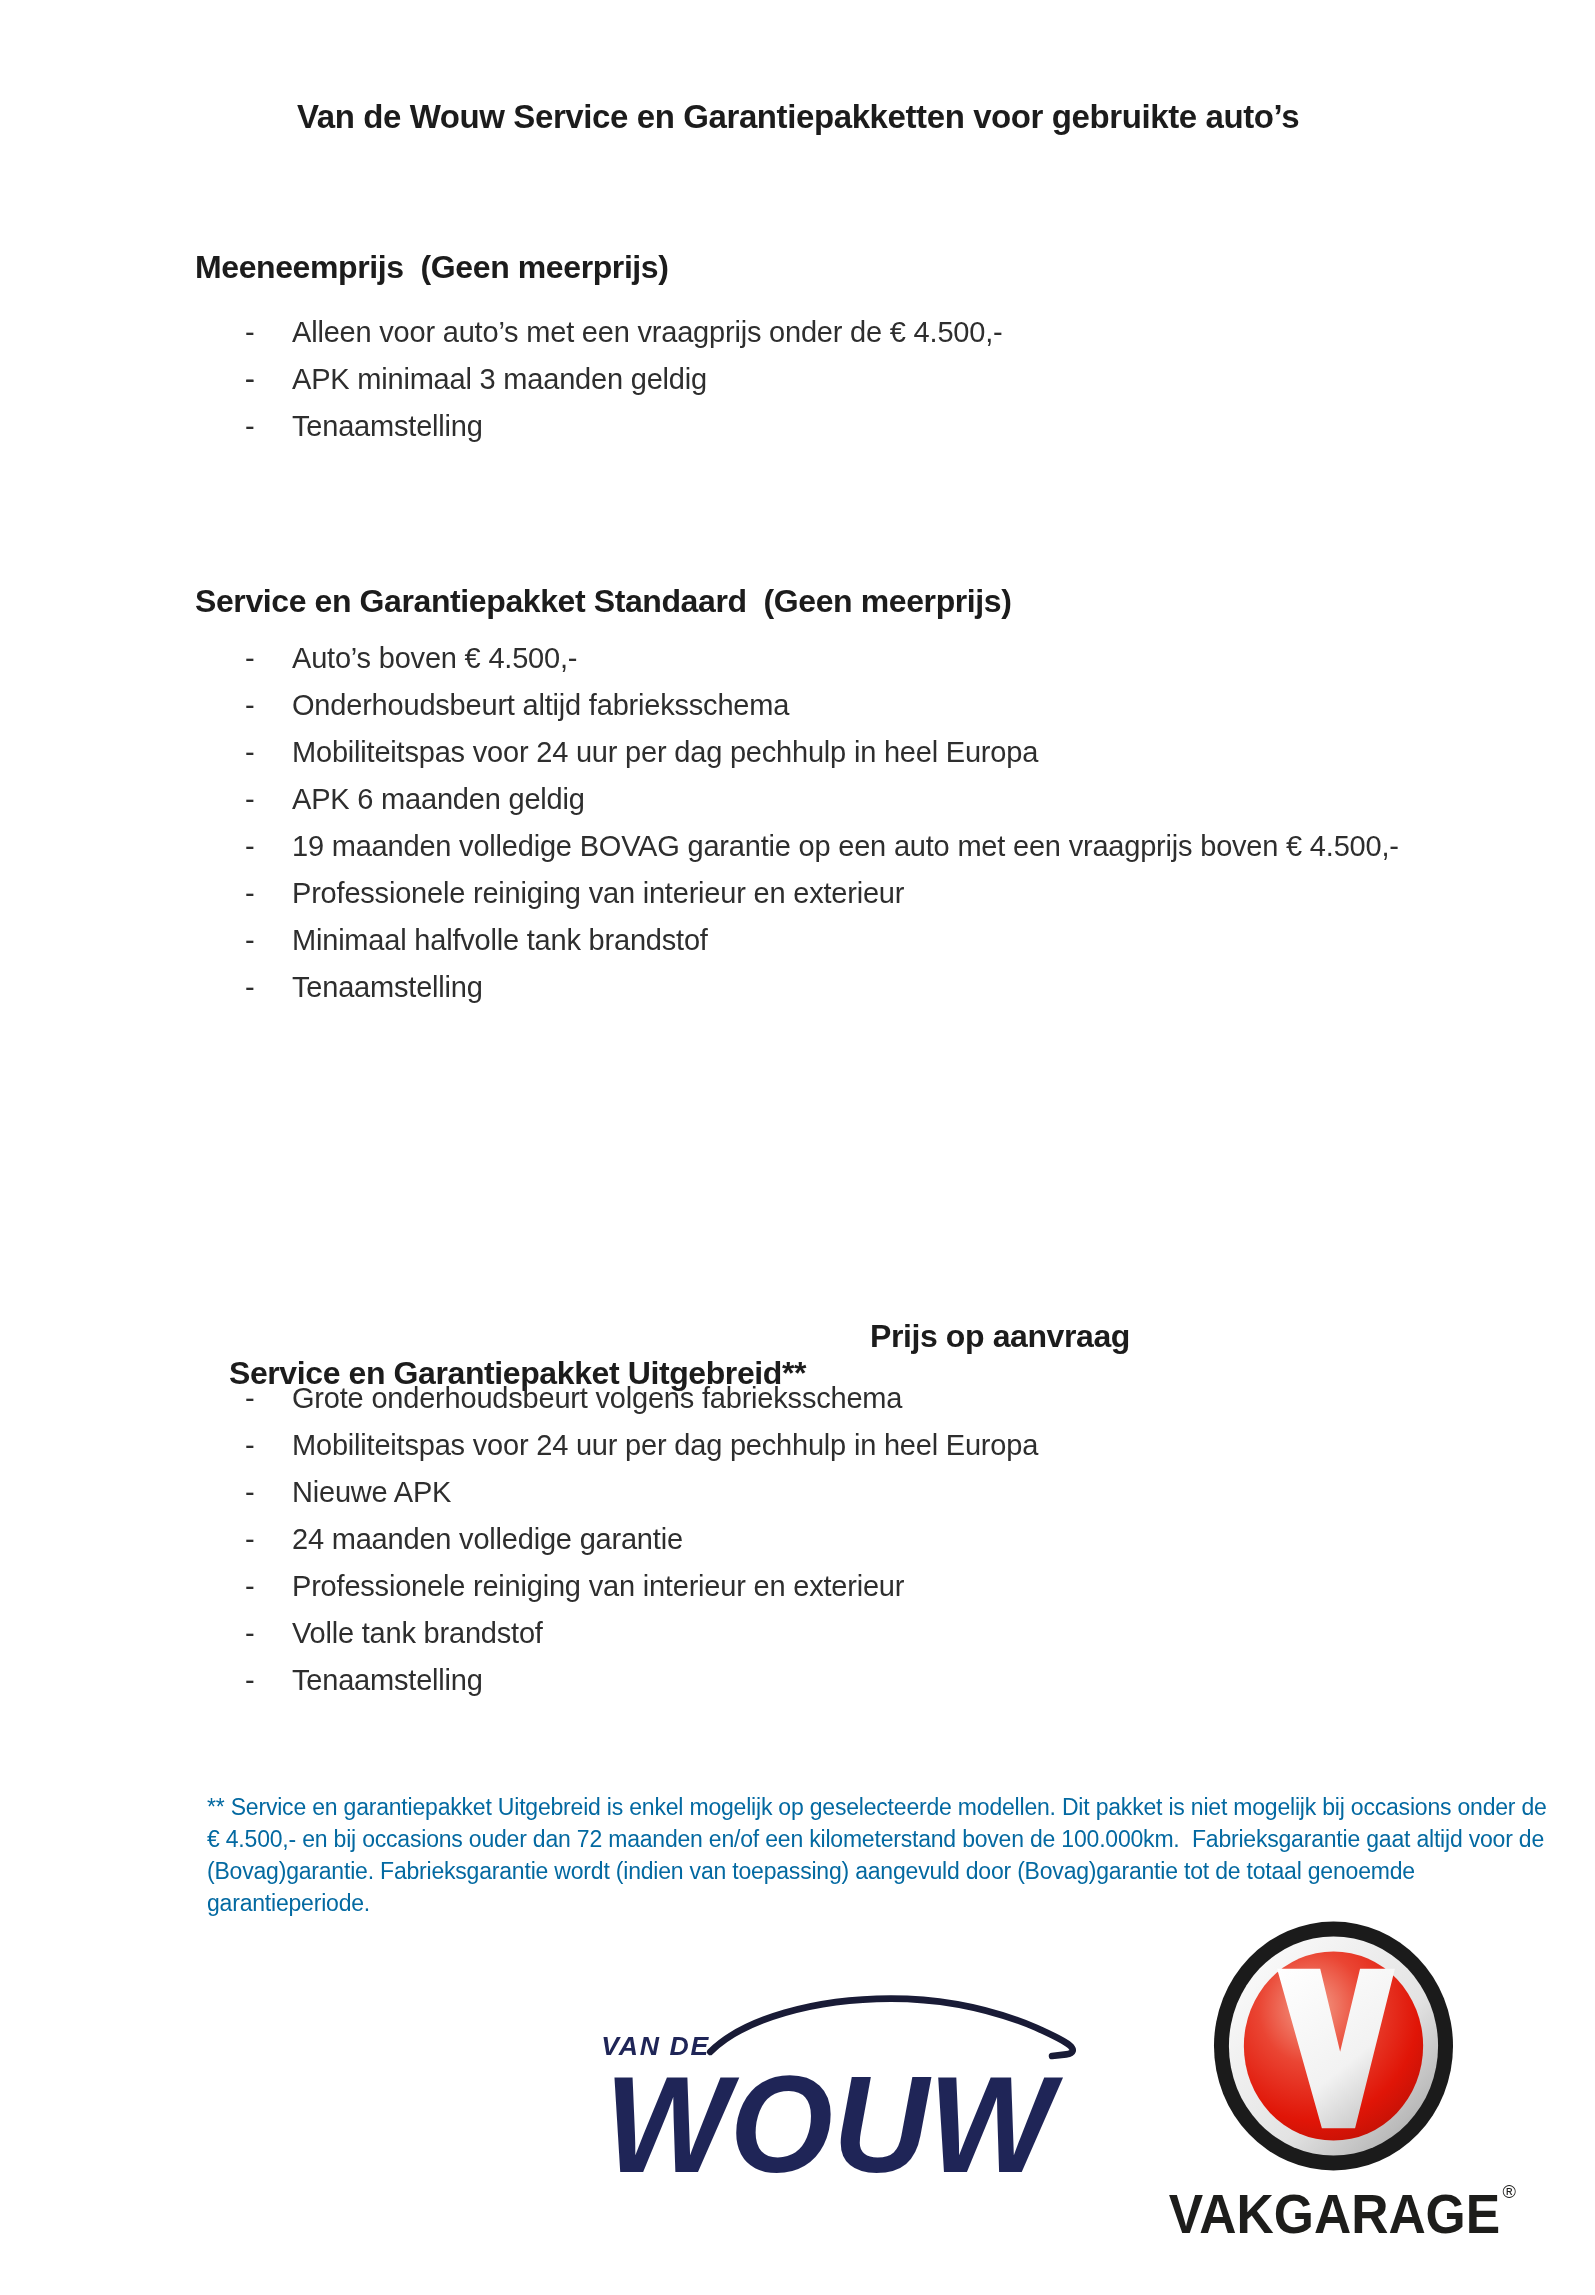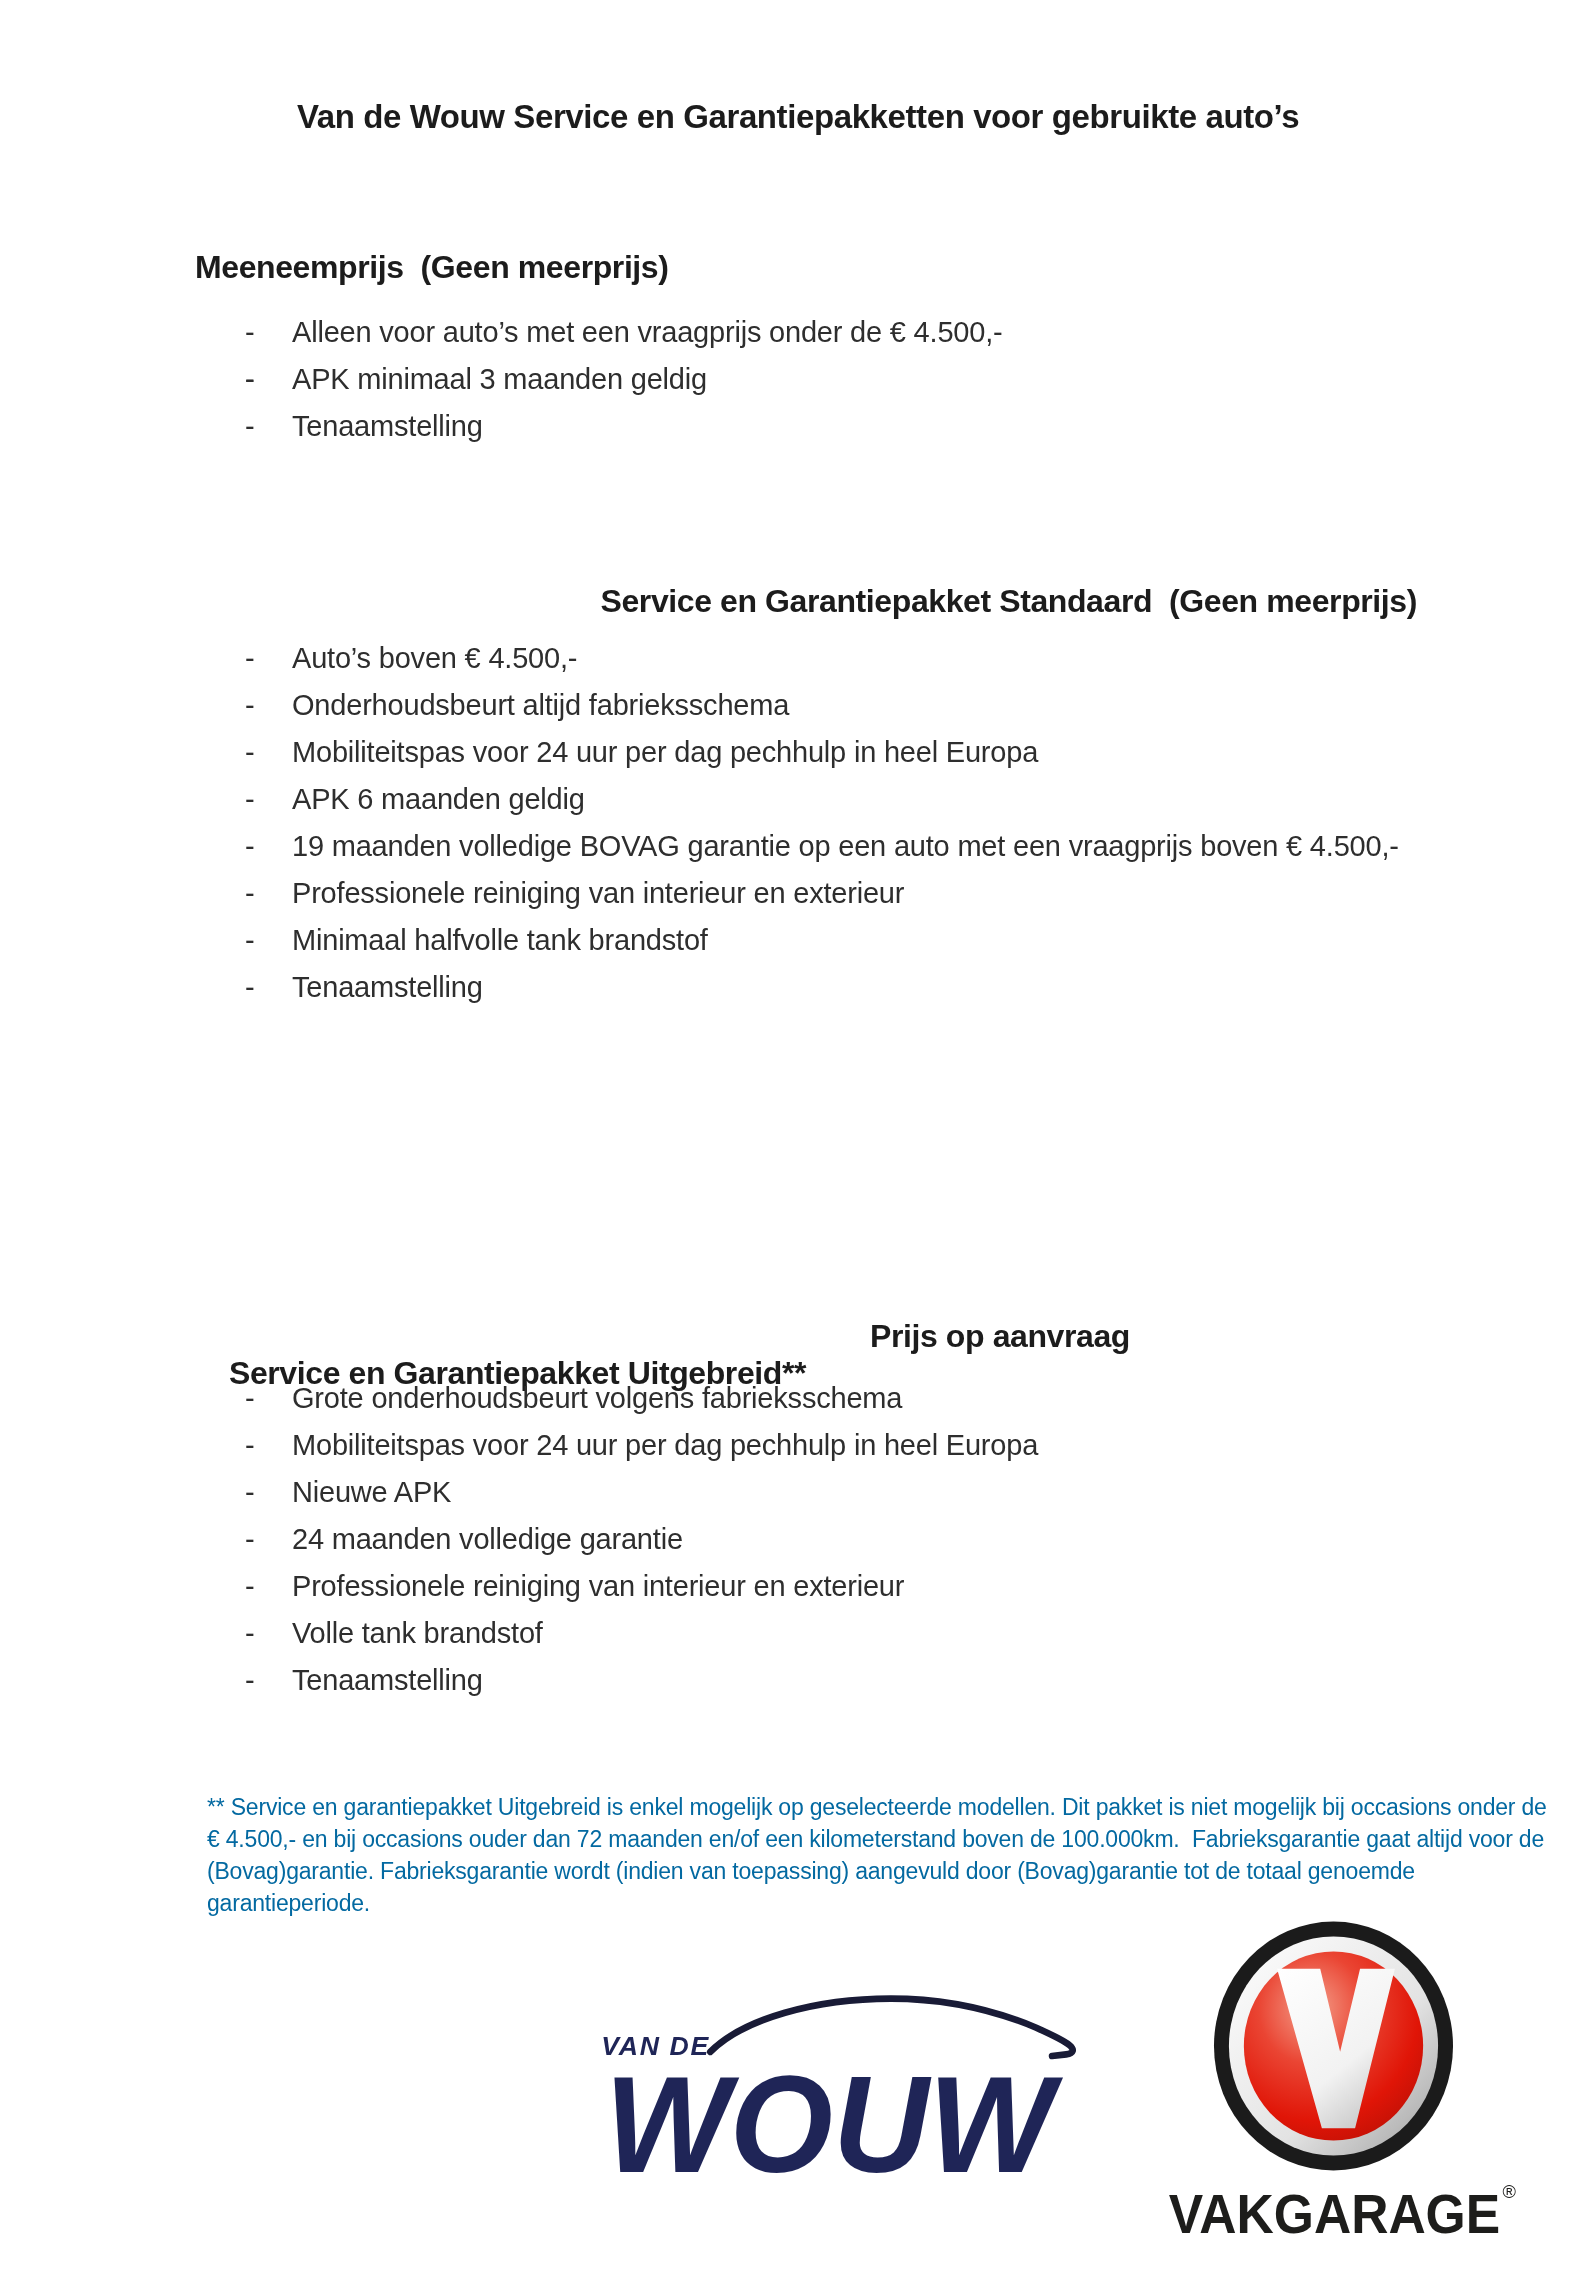--- a/index.html
+++ b/index.html
@@ -18,21 +18,21 @@
     letter-spacing:-0.4px;
     white-space:pre-wrap;
   }
   .heading {
     position:absolute; left:195px; width:1222px;
     font-size:32px; font-weight:bold; color:#1c1c1c;
     letter-spacing:-0.4px;
     white-space:pre-wrap;
   }
   .h-1 { top:249px; }
-  .h-2 { top:583px;text-align:right; }
+  .h-2 { top:583px; }
   .h-3 { top:1318px; }
   .heading-right { position:absolute; left:675px; top:0; white-space:pre; }
   ul.blist {
     position:absolute; left:195px;
     margin:0; padding:0; list-style:none;
     width:1180px;
   }
   .list-1 { top:309px; }
   .list-2 { top:635px; }
   .list-3 { top:1375px; }

